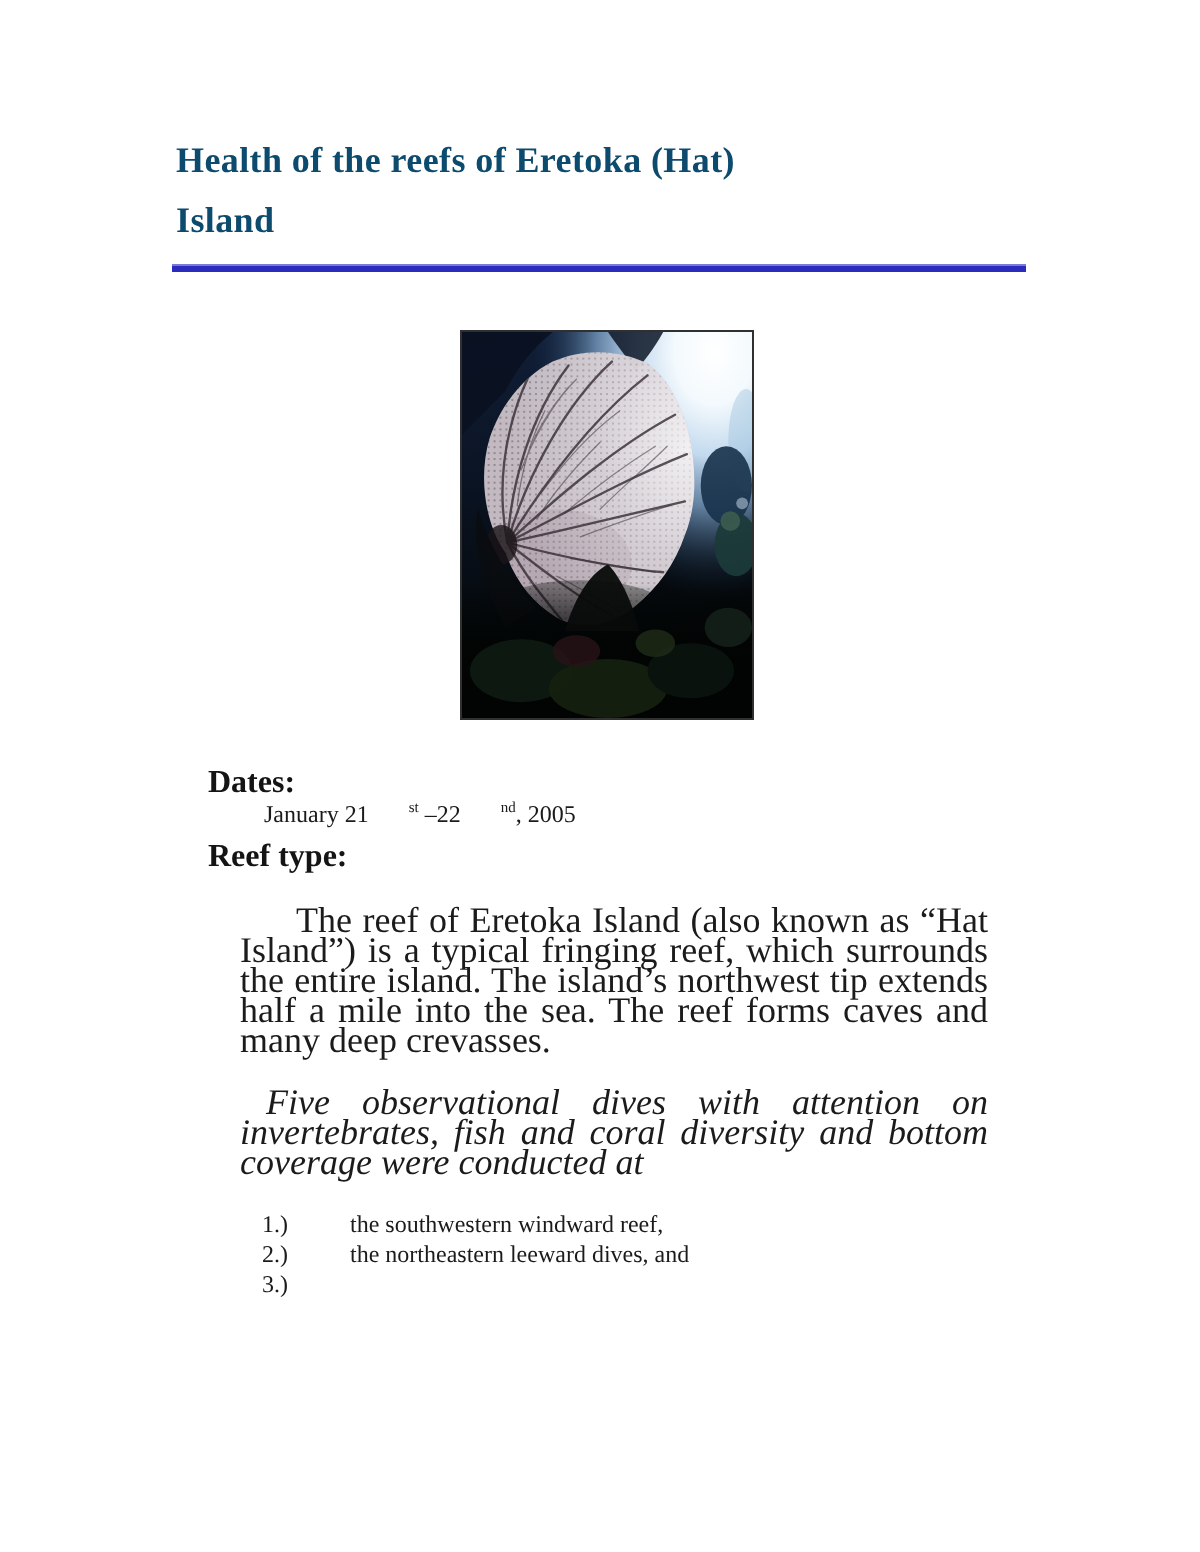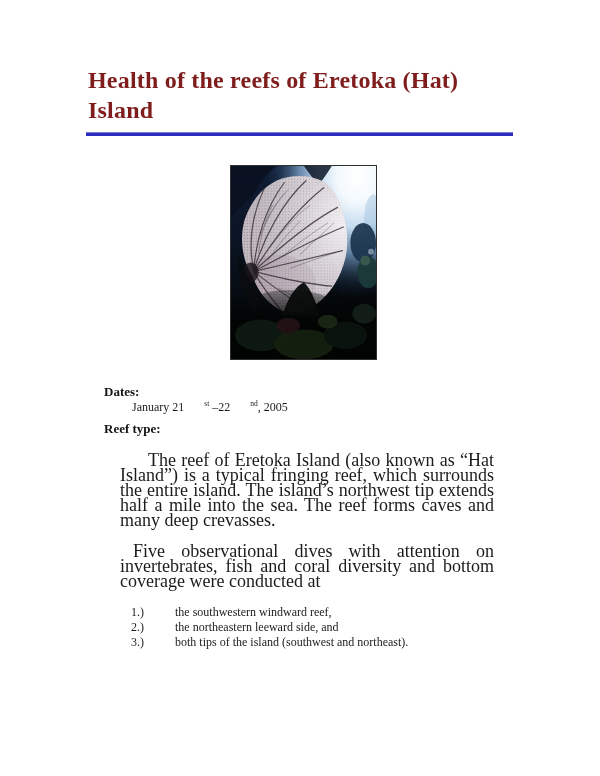--- a/index.html
+++ b/index.html
@@ -3,39 +3,39 @@
 <meta charset="utf-8">
 <style>
   html,body{margin:0;padding:0;background:#888;}
   .page{
     position:relative;width:600px;height:776px;background:#ffffff;
     margin:0 auto;overflow:hidden;
     font-family:"Liberation Serif","DejaVu Serif",serif;color:#1b1b1b;
   }
   .title-block{
     position:absolute;left:88px;top:65px;width:430px;
-    font-size:24px;font-weight:bold;line-height:30px;color:#7f1d1d;
+    font-size:18px;font-weight:bold;line-height:30px;color:#0c4a6e;
     letter-spacing:.2px;
   }
   .title-line{display:block;}
   .title-rule{
     position:absolute;left:86px;top:132px;width:427px;height:3px;
     background:#2b2bbe;border-top:1px solid #7a7ad8;
   }
   .figure-frame{
     position:absolute;left:230px;top:165px;width:145px;height:193px;
     border:1.5px solid #303030;background:#060a10;
   }
   .figure-frame svg{display:block;width:100%;height:100%;}
   .dates-block{position:absolute;left:104px;top:384px;width:406px;}
   .reef-block{position:absolute;left:104px;top:421px;width:406px;}
-  .sec-heading{font-size:13px;font-weight:bold;line-height:16px;color:#141414;}
+  .sec-heading{font-size:16px;font-weight:bold;line-height:16px;color:#141414;}
   .body-par{font-size:18px;line-height:15px;text-align:justify;margin:16px;}
   .indent-28{text-indent:28px;}
-  .indent-13{text-indent:13px;}
+  .indent-13{text-indent:13px;font-style:italic;}
   .dates-value{font-size:12px;line-height:15px;margin-left:28px;}
   sup{font-size:7.5px;line-height:0;vertical-align:super;margin-left:20px;}
   .num-list{margin:0;padding:0;list-style:none;font-size:12px;line-height:15px;}
   .num-item{display:flex;}
   .num-marker{width:44px;margin-left:27px;flex:0 0 auto;}
   .num-text{flex:1;}
 </style>
 </head>
 <body>
 
@@ -150,22 +150,21 @@
     <div class="sec-heading">Reef type:</div>
     <p class="body-par indent-28">The reef of Eretoka Island (also known as “Hat Island”) is a typical fringing reef, which surrounds the entire island. The island’s northwest tip extends half a mile into the sea. The reef forms caves and many deep crevasses.</p>
     <p class="body-par indent-13">Five observational dives with attention on invertebrates, fish and coral diversity and bottom coverage were conducted at</p>
     <ul class="num-list">
       <li class="num-item">
         <span class="num-marker">1.)</span>
         <span class="num-text">the southwestern windward reef,</span>
       </li>
       <li class="num-item">
         <span class="num-marker">2.)</span>
-        <span class="num-text">the northeastern leeward side, and</span>
+        <span class="num-text">the northeastern leeward dives, and</span>
       </li>
       <li class="num-item">
         <span class="num-marker">3.)</span>
-        <span class="num-text">both tips of the island (southwest and northeast).</span>
       </li>
     </ul>
   </div>
 
 </div>
 
 </body></html>

